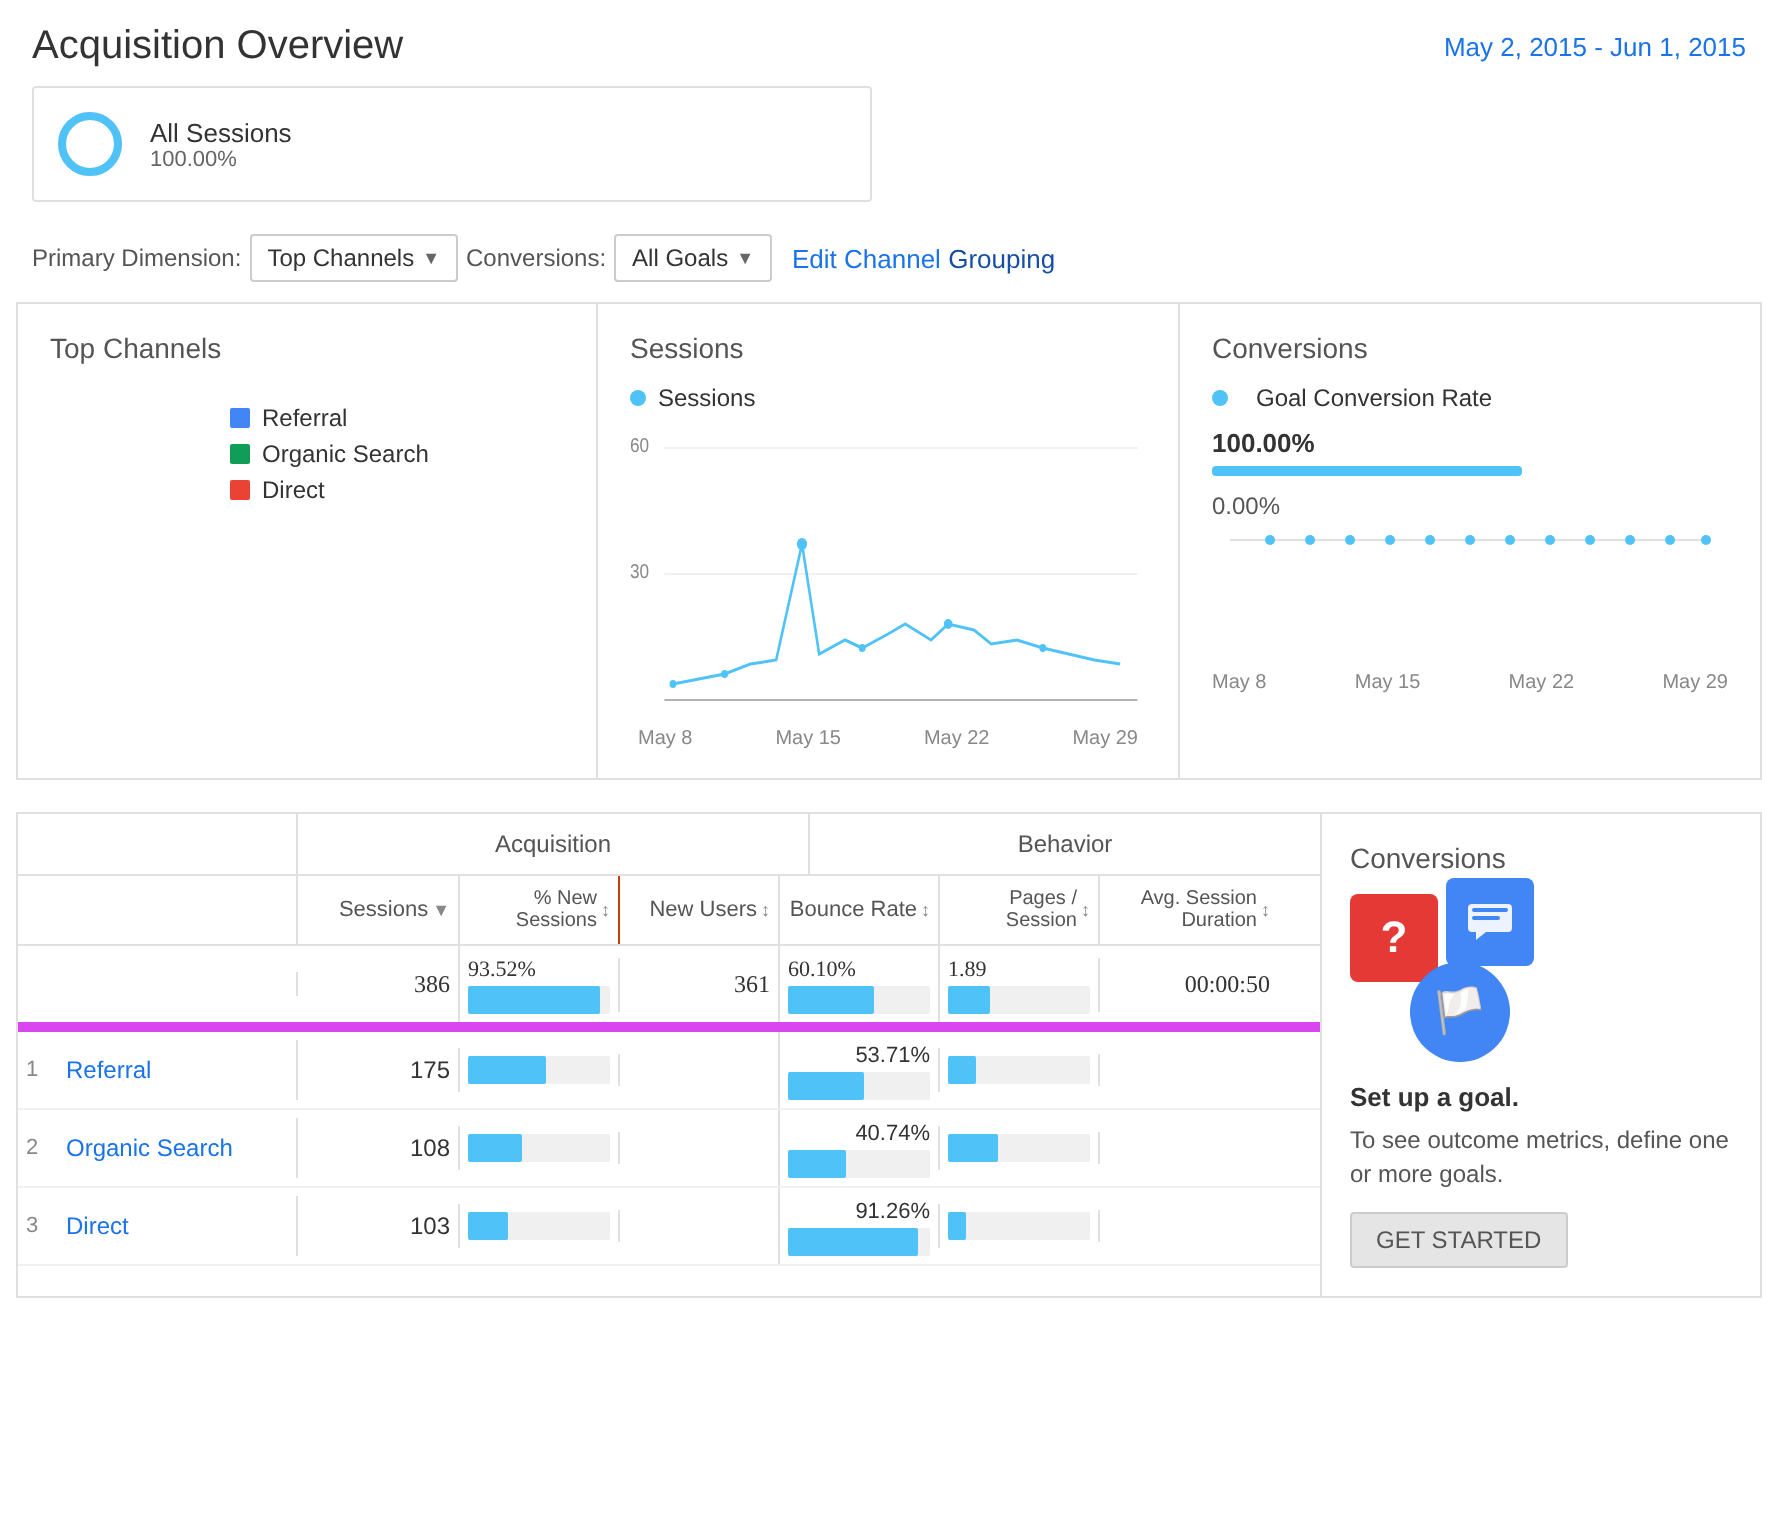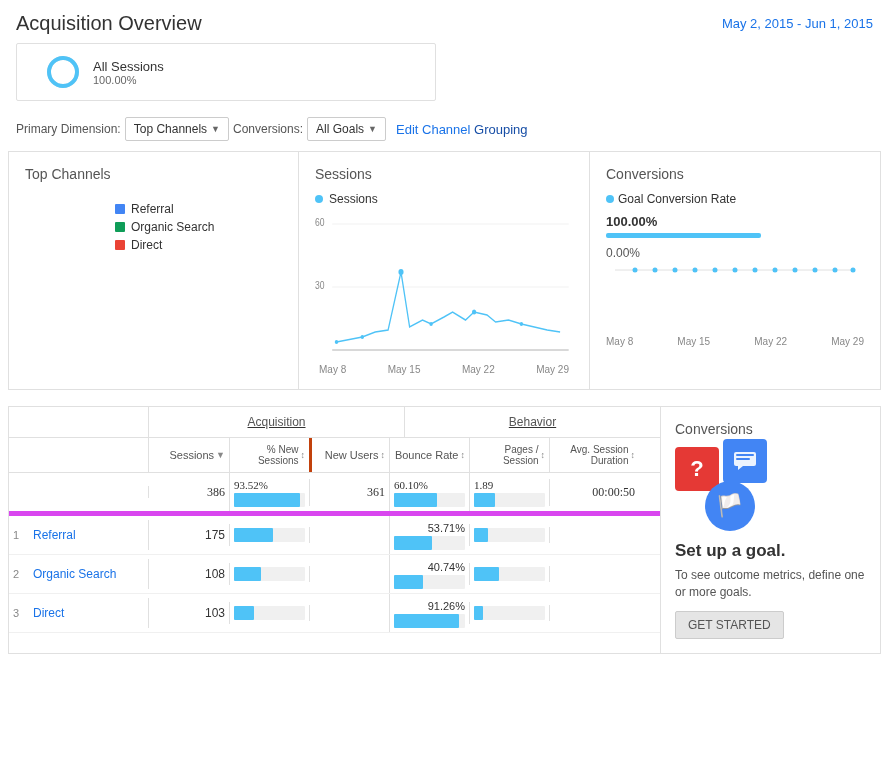--- a/index.html
+++ b/index.html
@@ -2,21 +2,21 @@
 <html><head>
   <meta charset="utf-8">
   <style>
     * { box-sizing: border-box; margin: 0; padding: 0; }
     body { font-family: Arial, sans-serif; font-size: 13px; color: #333; background: #fff; width: 889px; }
 
     .header { display: flex; justify-content: space-between; align-items: center; padding: 12px 16px 8px; }
     .header-title { font-size: 20px; font-weight: normal; color: #333; }
     .header-date { color: #1a73e8; font-size: 13px; }
 
-    .all-sessions-bar { margin: 0 16px 10px; border: 1px solid #e0e0e0; border-radius: 2px; padding: 10px 28px; max-width: 420px; display: flex; align-items: center; gap: 12px; }
+    .all-sessions-bar { margin: 0 16px 10px; border: 1px solid #e0e0e0; border-radius: 2px; padding: 10px 10px; max-width: 420px; display: flex; align-items: center; gap: 12px; }
     .donut-icon { width: 36px; height: 36px; position: relative; }
     .donut-svg { width: 36px; height: 36px; }
     .sessions-label { font-size: 13px; color: #333; }
     .sessions-pct { font-size: 11px; color: #666; }
 
     .controls { display: flex; align-items: center; gap: 4px; padding: 6px 16px 10px; }
     .control-label { color: #555; font-size: 12px; }
     .dropdown { display: flex; align-items: center; border: 1px solid #ccc; border-radius: 2px; padding: 4px 8px; cursor: pointer; font-size: 12px; background: #fff; gap: 4px; }
     .dropdown-arrow { font-size: 9px; color: #666; }
     .edit-link { color: #1a73e8; font-size: 13px; cursor: pointer; margin-left: 6px; }
@@ -33,43 +33,43 @@
     .pie-area { display: flex; align-items: center; margin-top: 10px; gap: 0; }
     .pie-container { position: relative; width: 90px; height: 90px; margin-top: 10px; }
 
     
     .sessions-chart { margin-top: 4px; }
     .session-legend { display: flex; align-items: center; gap: 6px; font-size: 12px; margin-bottom: 6px; }
     .session-dot { width: 8px; height: 8px; border-radius: 50%; background: #4fc3f7; }
     .axis-labels { display: flex; justify-content: space-between; font-size: 10px; color: #888; margin-top: 2px; padding: 0 4px; }
 
     
-    .conv-legend { display: flex; align-items: center; gap: 4px; font-size: 12px; margin-bottom: 8px; }
+    .conv-legend { display: flex; align-items: center; gap: 14px; font-size: 12px; margin-bottom: 8px; }
     .conv-dot { width: 8px; height: 8px; border-radius: 50%; background: #4fc3f7; }
     .conv-pct-top { font-size: 13px; font-weight: bold; color: #333; margin-bottom: 4px; }
     .conv-pct-bottom { font-size: 12px; color: #555; margin-bottom: 4px; }
     .conv-dots-line { display: flex; align-items: center; gap: 1px; margin-bottom: 8px; }
     .conv-axis { display: flex; justify-content: space-between; font-size: 10px; color: #888; margin-top: 4px; }
 
     
     .bottom-section { display: flex; margin: 0 8px; border: 1px solid #e0e0e0; }
     .data-table-area { flex: 1; overflow: hidden; }
     .conversions-side { width: 220px; border-left: 1px solid #e0e0e0; padding: 14px; }
 
-    .table-header-row { display: flex; border-bottom: 1px solid #e0e0e0; text-decoration: underline; }
+    .table-header-row { display: flex; border-bottom: 1px solid #e0e0e0; }
     .acq-header { flex: 1; text-align: center; padding: 8px 4px; font-size: 12px; color: #555; border-right: 1px solid #e0e0e0; }
     .behavior-header { flex: 1; text-align: center; padding: 8px 4px; font-size: 12px; color: #555; }
 
     .col-headers { display: flex; border-bottom: 1px solid #e0e0e0; }
     .col-h { padding: 6px 4px; font-size: 11px; color: #555; display: flex; align-items: center; gap: 2px; }
     .sort-icon { font-size: 9px; color: #888; }
     .col-channel { width: 140px; border-right: 1px solid #e0e0e0; }
     .col-sessions { width: 80px; text-align: right; justify-content: flex-end; }
     .col-pct-new { width: 80px; text-align: right; justify-content: flex-end; border-left: 1px solid #e0e0e0; }
-    .col-new-users { width: 80px; text-align: center; justify-content: flex-end; border-left: 3px solid #c2410c; }
+    .col-new-users { width: 80px; text-align: center; justify-content: flex-end; border-left: 1px solid #c2410c; }
     .col-bounce { width: 80px; text-align: right; justify-content: flex-end; border-left: 1px solid #e0e0e0; }
     .col-pages { width: 80px; text-align: right; justify-content: flex-end; border-left: 1px solid #e0e0e0; }
     .col-avg { width: 90px; text-align: right; justify-content: flex-end; border-left: 1px solid #e0e0e0; }
 
     .data-row { display: flex; border-bottom: 1px solid #f0f0f0; align-items: center; }
     .cell { padding: 8px 4px; font-size: 12px; }
     .cell-channel { width: 140px; border-right: 1px solid #e0e0e0; color: #1a73e8; cursor: pointer; display: flex; align-items: center; gap: 6px; }
     .row-num { color: #888; font-size: 11px; width: 14px; }
     .cell-sessions { width: 80px; text-align: right; }
     .cell-pct-new { width: 80px; border-left: 1px solid #e0e0e0; }
@@ -82,21 +82,21 @@
     .bar-fill { height: 100%; background: #4fc3f7; border-radius: 1px; }
     .bar-text { font-size: 11px; color: #333; padding: 2px 0; }
 
     .total-row { display: flex; border-bottom: 5px solid #d946ef; background: #fff; align-items: center; font-family: Liberation Serif, serif; }
 
     .conv-title { font-size: 14px; color: #555; margin-bottom: 10px; }
     .conv-icons { display: flex; gap: 4px; margin-bottom: 10px; align-items: flex-end; }
     .icon-red { width: 44px; height: 44px; background: #e53935; border-radius: 4px; display: flex; align-items: center; justify-content: center; color: white; font-size: 22px; font-weight: bold; }
     .icon-blue { width: 44px; height: 44px; background: #4285f4; border-radius: 4px; display: flex; align-items: center; justify-content: center; color: white; font-size: 18px; position: relative; top: -8px; }
     .icon-flag { width: 50px; height: 50px; background: #4285f4; border-radius: 50%; display: flex; align-items: center; justify-content: center; color: white; font-size: 22px; margin-left: 8px; }
-    .setup-goal { font-size: 17px; font-weight: bold; color: #333; margin-bottom: 6px; }
+    .setup-goal { font-size: 13px; font-weight: bold; color: #333; margin-bottom: 6px; }
     .setup-desc { font-size: 12px; color: #555; margin-bottom: 10px; line-height: 1.4; }
     .get-started-btn { border: 1px solid #ccc; background: #e5e5e5; color: #555; padding: 6px 12px; font-size: 12px; cursor: pointer; border-radius: 2px; }
   </style>
 </head>
 <body>
 
 <div class="header">
   <h1 class="header-title">Acquisition Overview</h1>
   <span class="header-date">May 2, 2015 - Jun 1, 2015</span>
 </div>

